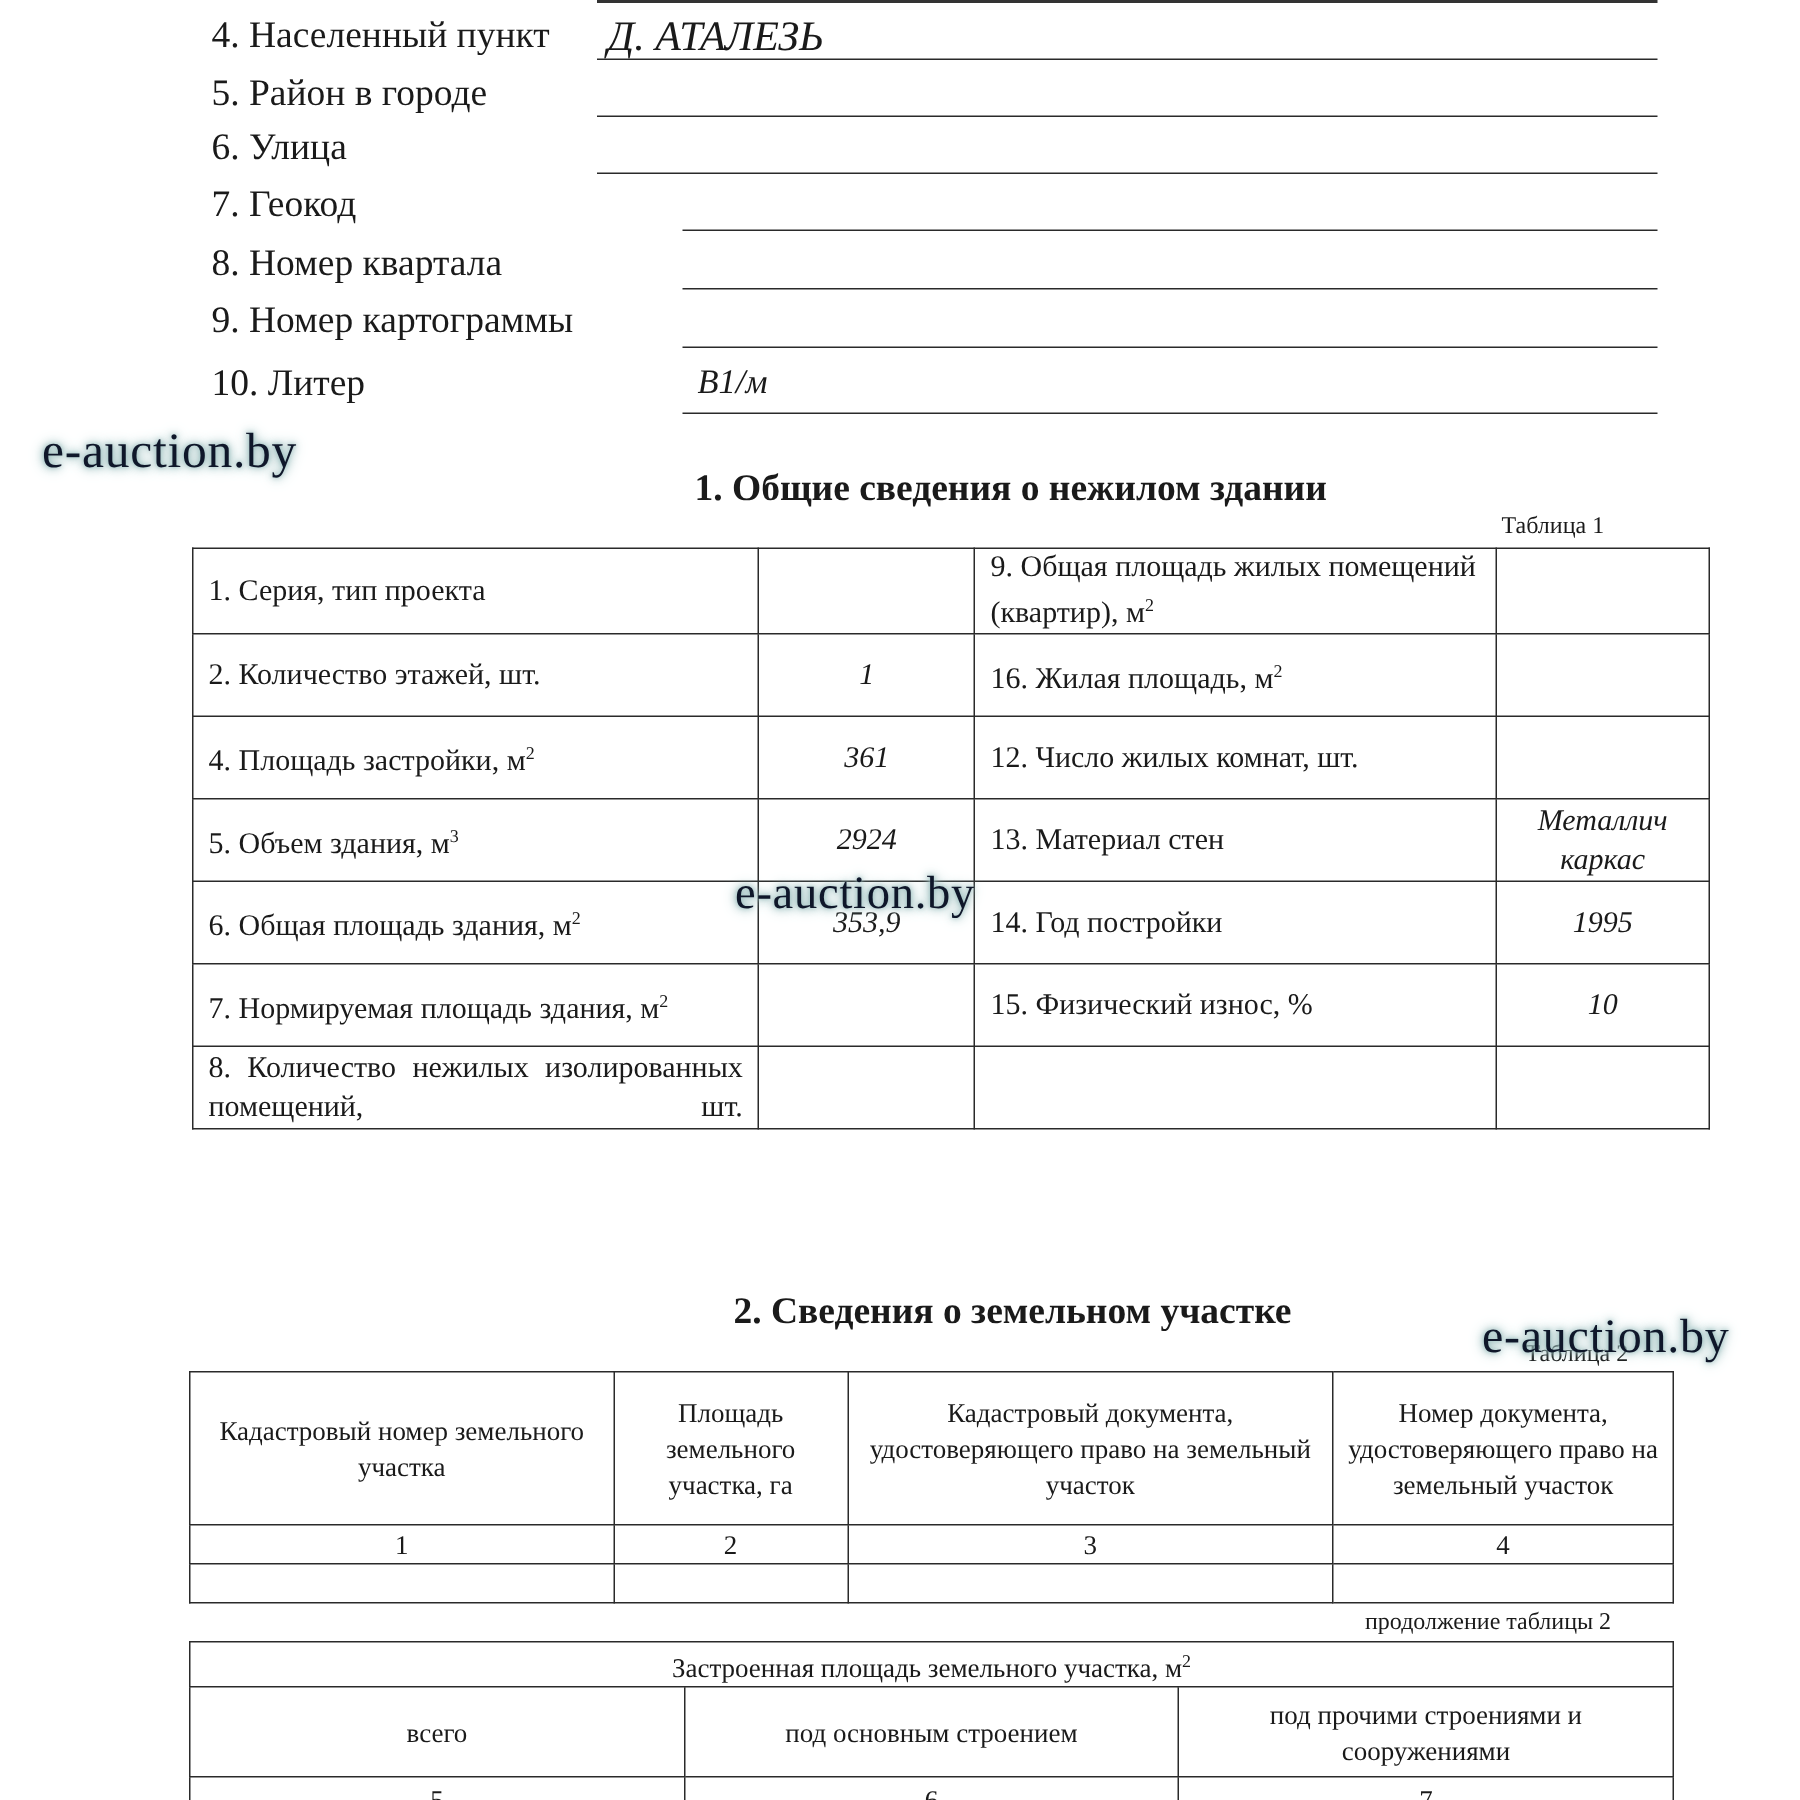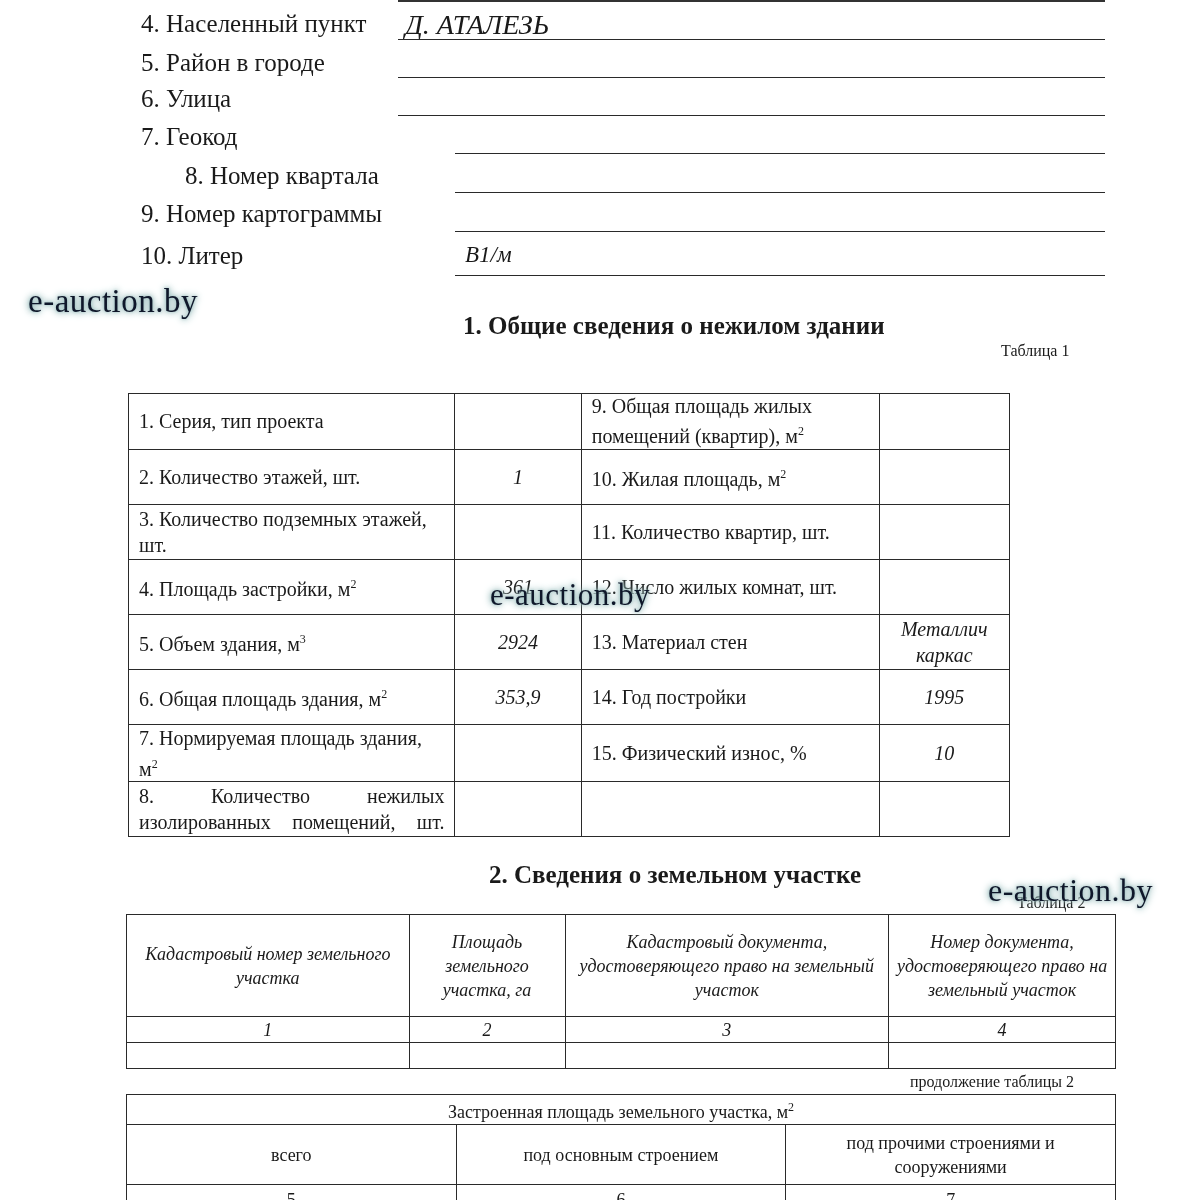--- a/index.html
+++ b/index.html
@@ -34,60 +34,54 @@
 
   <div class="field" style="top:48px;">5. Район в городе</div>
   <div class="field-line" style="left:398px; top:77px;"></div>
 
   <div class="field" style="top:84px;">6. Улица</div>
   <div class="field-line" style="left:398px; top:115px;"></div>
 
   <div class="field" style="top:122px;">7. Геокод</div>
   <div class="field-line" style="left:455px; top:153px;"></div>
 
-  <div class="field" style="top:161px;margin-left:44px;">8. Номер квартала</div>
+  <div class="field" style="top:161px;">8. Номер квартала</div>
   <div class="field-line" style="left:455px; top:192px;"></div>
 
   <div class="field" style="top:199px;">9. Номер картограммы</div>
   <div class="field-line" style="left:455px; top:231px;"></div>
 
   <div class="field" style="top:241px;">10. Литер</div>
   <div class="field-value" style="left:465px; top:242px; font-size:23px;">В1/м</div>
   <div class="field-line" style="left:455px; top:275px;"></div>
 </div>
 
 <div class="wm" style="left:28px; top:283px;">e-auction.by</div>
 
 <div class="sec-title" style="left:416px; top:312px;">1. Общие сведения о нежилом здании</div>
 <div class="tbl-label" style="left:1001px; top:342px;">Таблица 1</div>
 
-<table class="t1" style="left:128px; top:365px; width:882px;margin-top:28px;">
+<table class="t1" style="left:128px; top:365px; width:1012px;">
   <colgroup>
       <col style="width:369px">
       <col style="width:141px">
       <col style="width:340px">
       <col style="width:139px">
     </colgroup>
   <tbody>
       <tr>
     <td><span>1. Серия, тип проекта</span></td>
     <td class="val"></td>
     <td style="line-height:25px;"><span>9. Общая площадь жилых помещений (квартир), м</span><sup>2</sup></td>
     <td class="val"></td>
   </tr>
   <tr>
     <td><span>2. Количество этажей, шт.</span></td>
     <td class="val">1</td>
-    <td><span>10. Жилая площадь, м</span><sup>2</sup></td>
-    <td class="val"></td>
-  </tr>
-  <tr>
-    <td><span>3. Количество подземных этажей, шт.</span></td>
-    <td class="val"></td>
-    <td><span>11. Количество квартир, шт.</span></td>
+    <td><span>16. Жилая площадь, м</span><sup>2</sup></td>
     <td class="val"></td>
   </tr>
   <tr>
     <td><span>4. Площадь застройки, м</span><sup>2</sup></td>
     <td class="val">361</td>
     <td><span>12. Число жилых комнат, шт.</span></td>
     <td class="val"></td>
   </tr>
   <tr>
     <td><span>5. Объем здания, м</span><sup>3</sup></td>
@@ -115,21 +109,21 @@
   </tr>
 </tbody>
   </table>
 
 <div class="wm" style="left:490px; top:577px; font-size:31px;">e-auction.by</div>
 
 <div class="sec-title" style="left:442px; top:861px;">2. Сведения о земельном участке</div>
 <div class="tbl-label" style="left:1017px; top:894px;">Таблица 2</div>
 <div class="wm" style="left:988px; top:872px; font-size:32px;">e-auction.by</div>
 
-<table class="t2" style="left:126px; top:914px; width:990px;font-style:italic;">
+<table class="t2" style="left:126px; top:914px; width:990px;">
   <colgroup>
       <col style="width:283px">
       <col style="width:156px">
       <col style="width:324px">
       <col style="width:227px">
     </colgroup>
   <tbody>
       <tr style="height:102px;">
     <td>Кадастровый номер земельного участка</td>
     <td>Площадь земельного участка, га</td>

